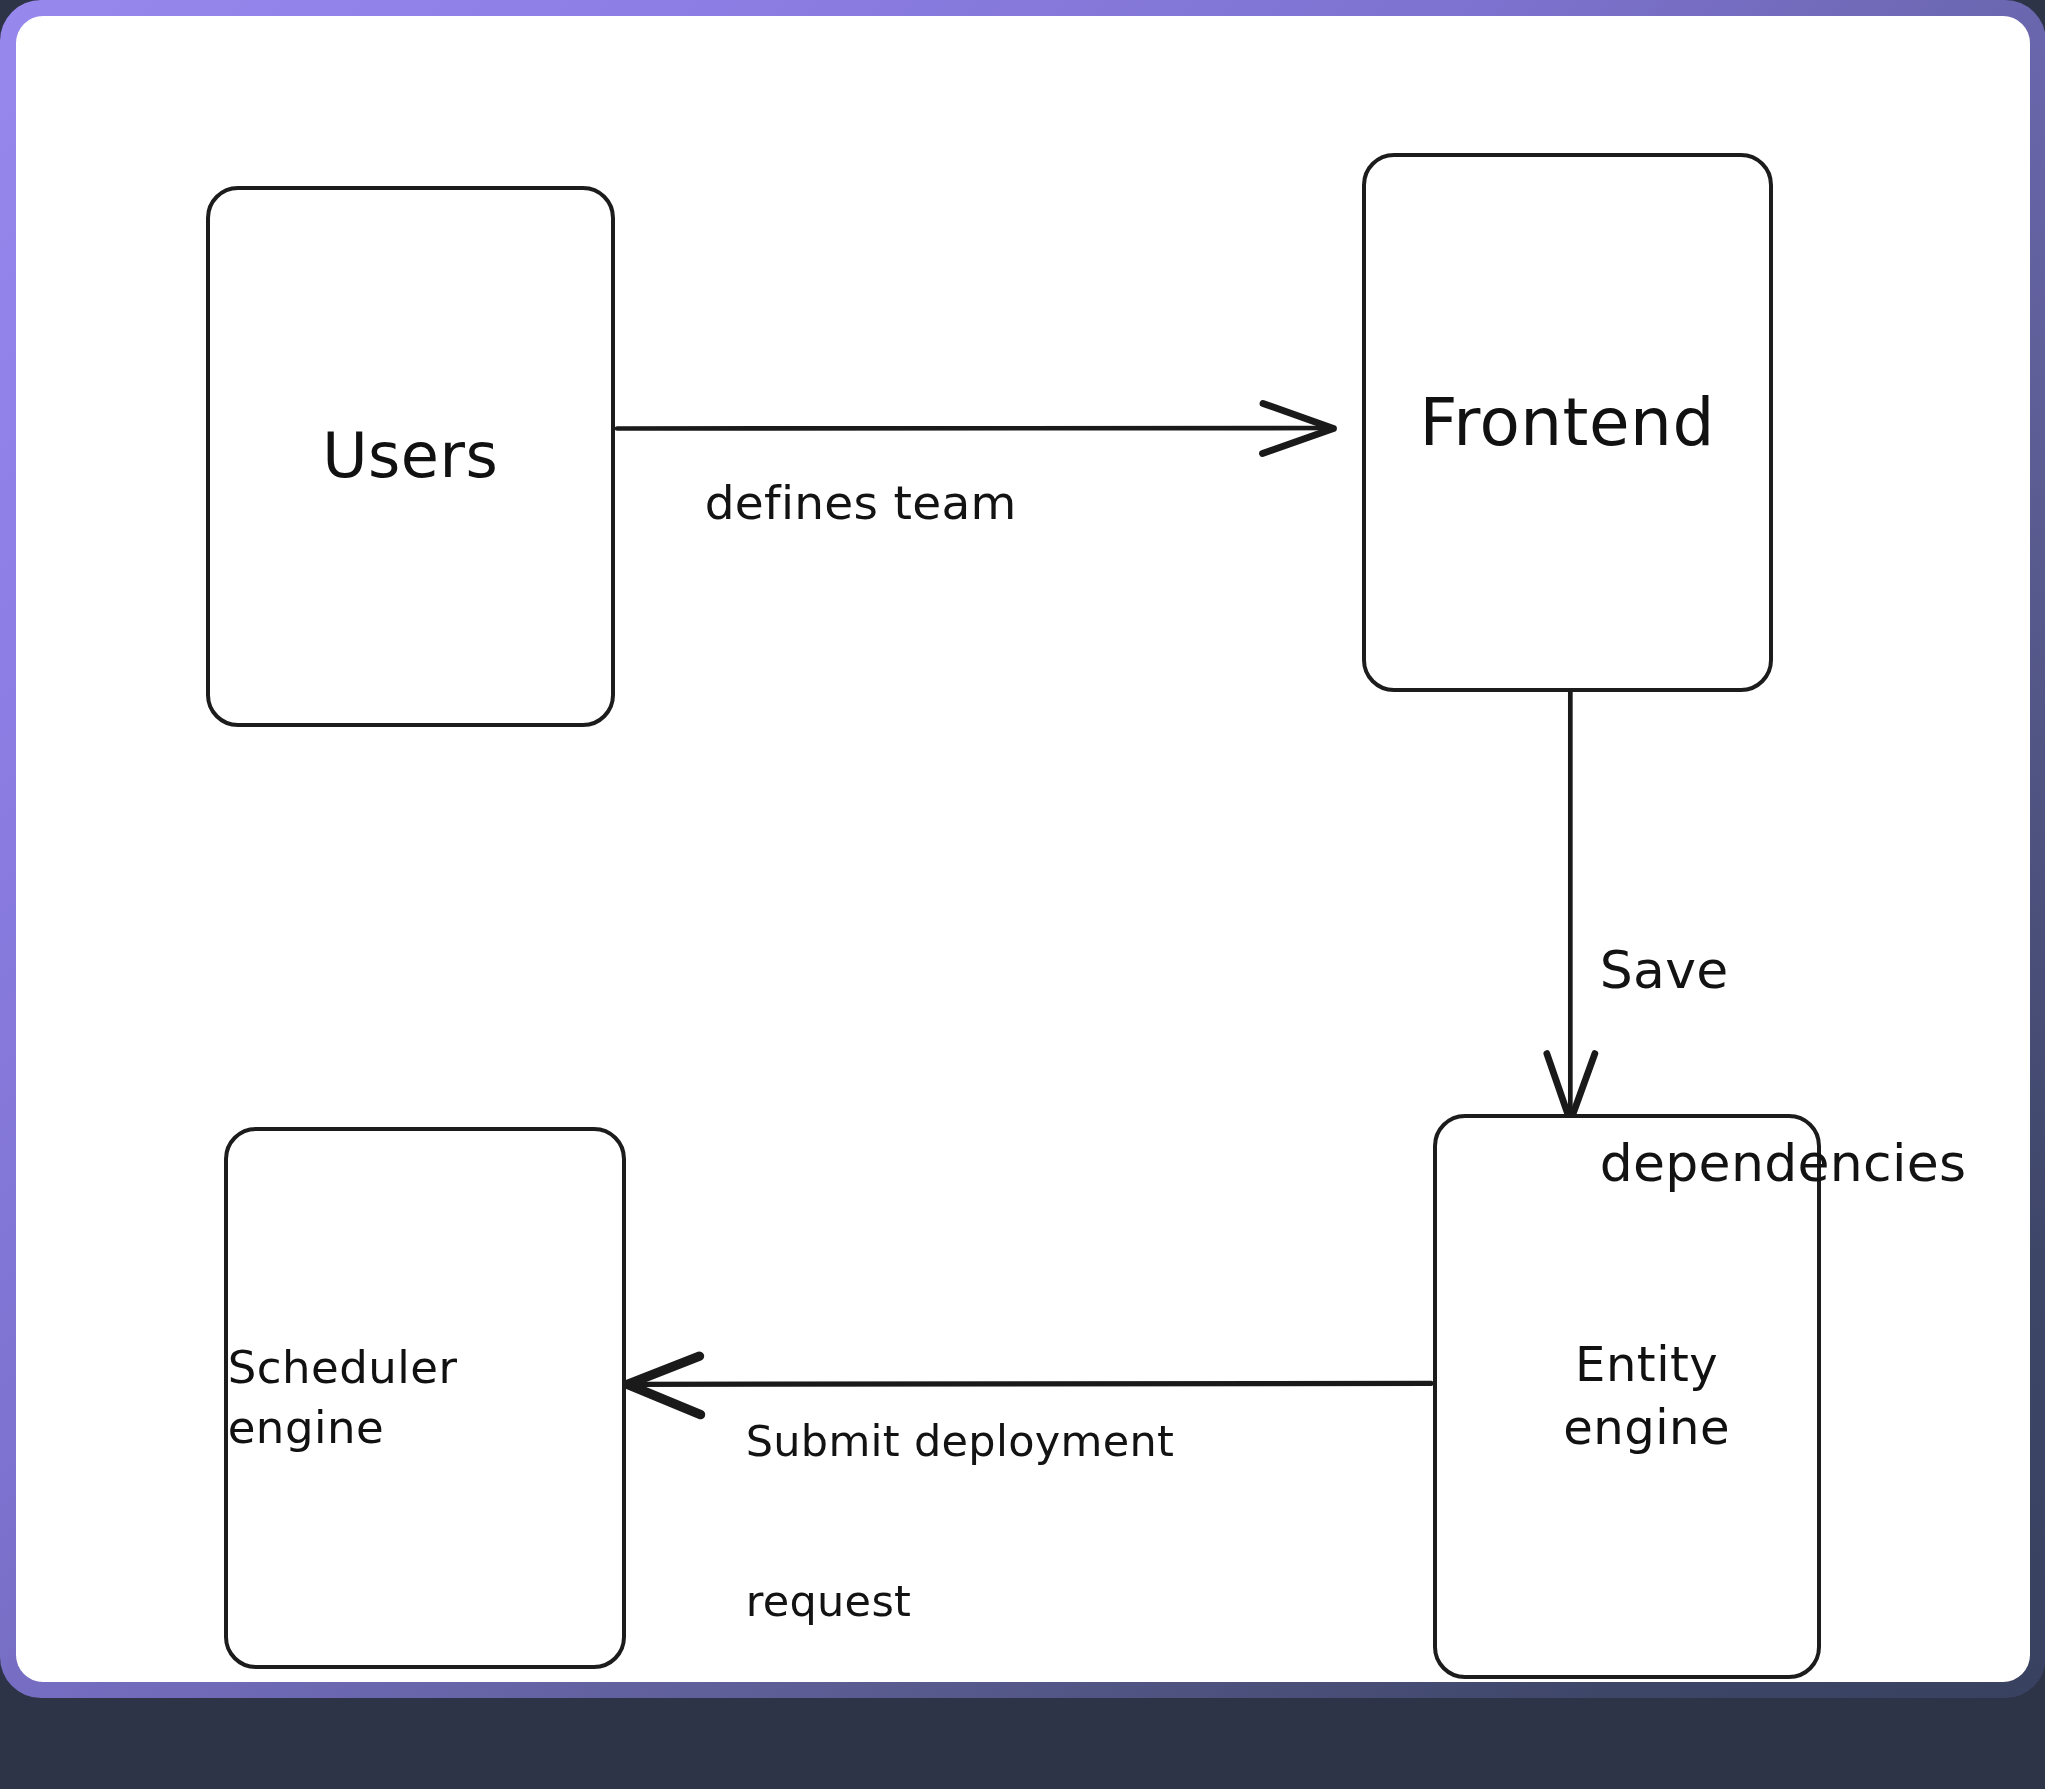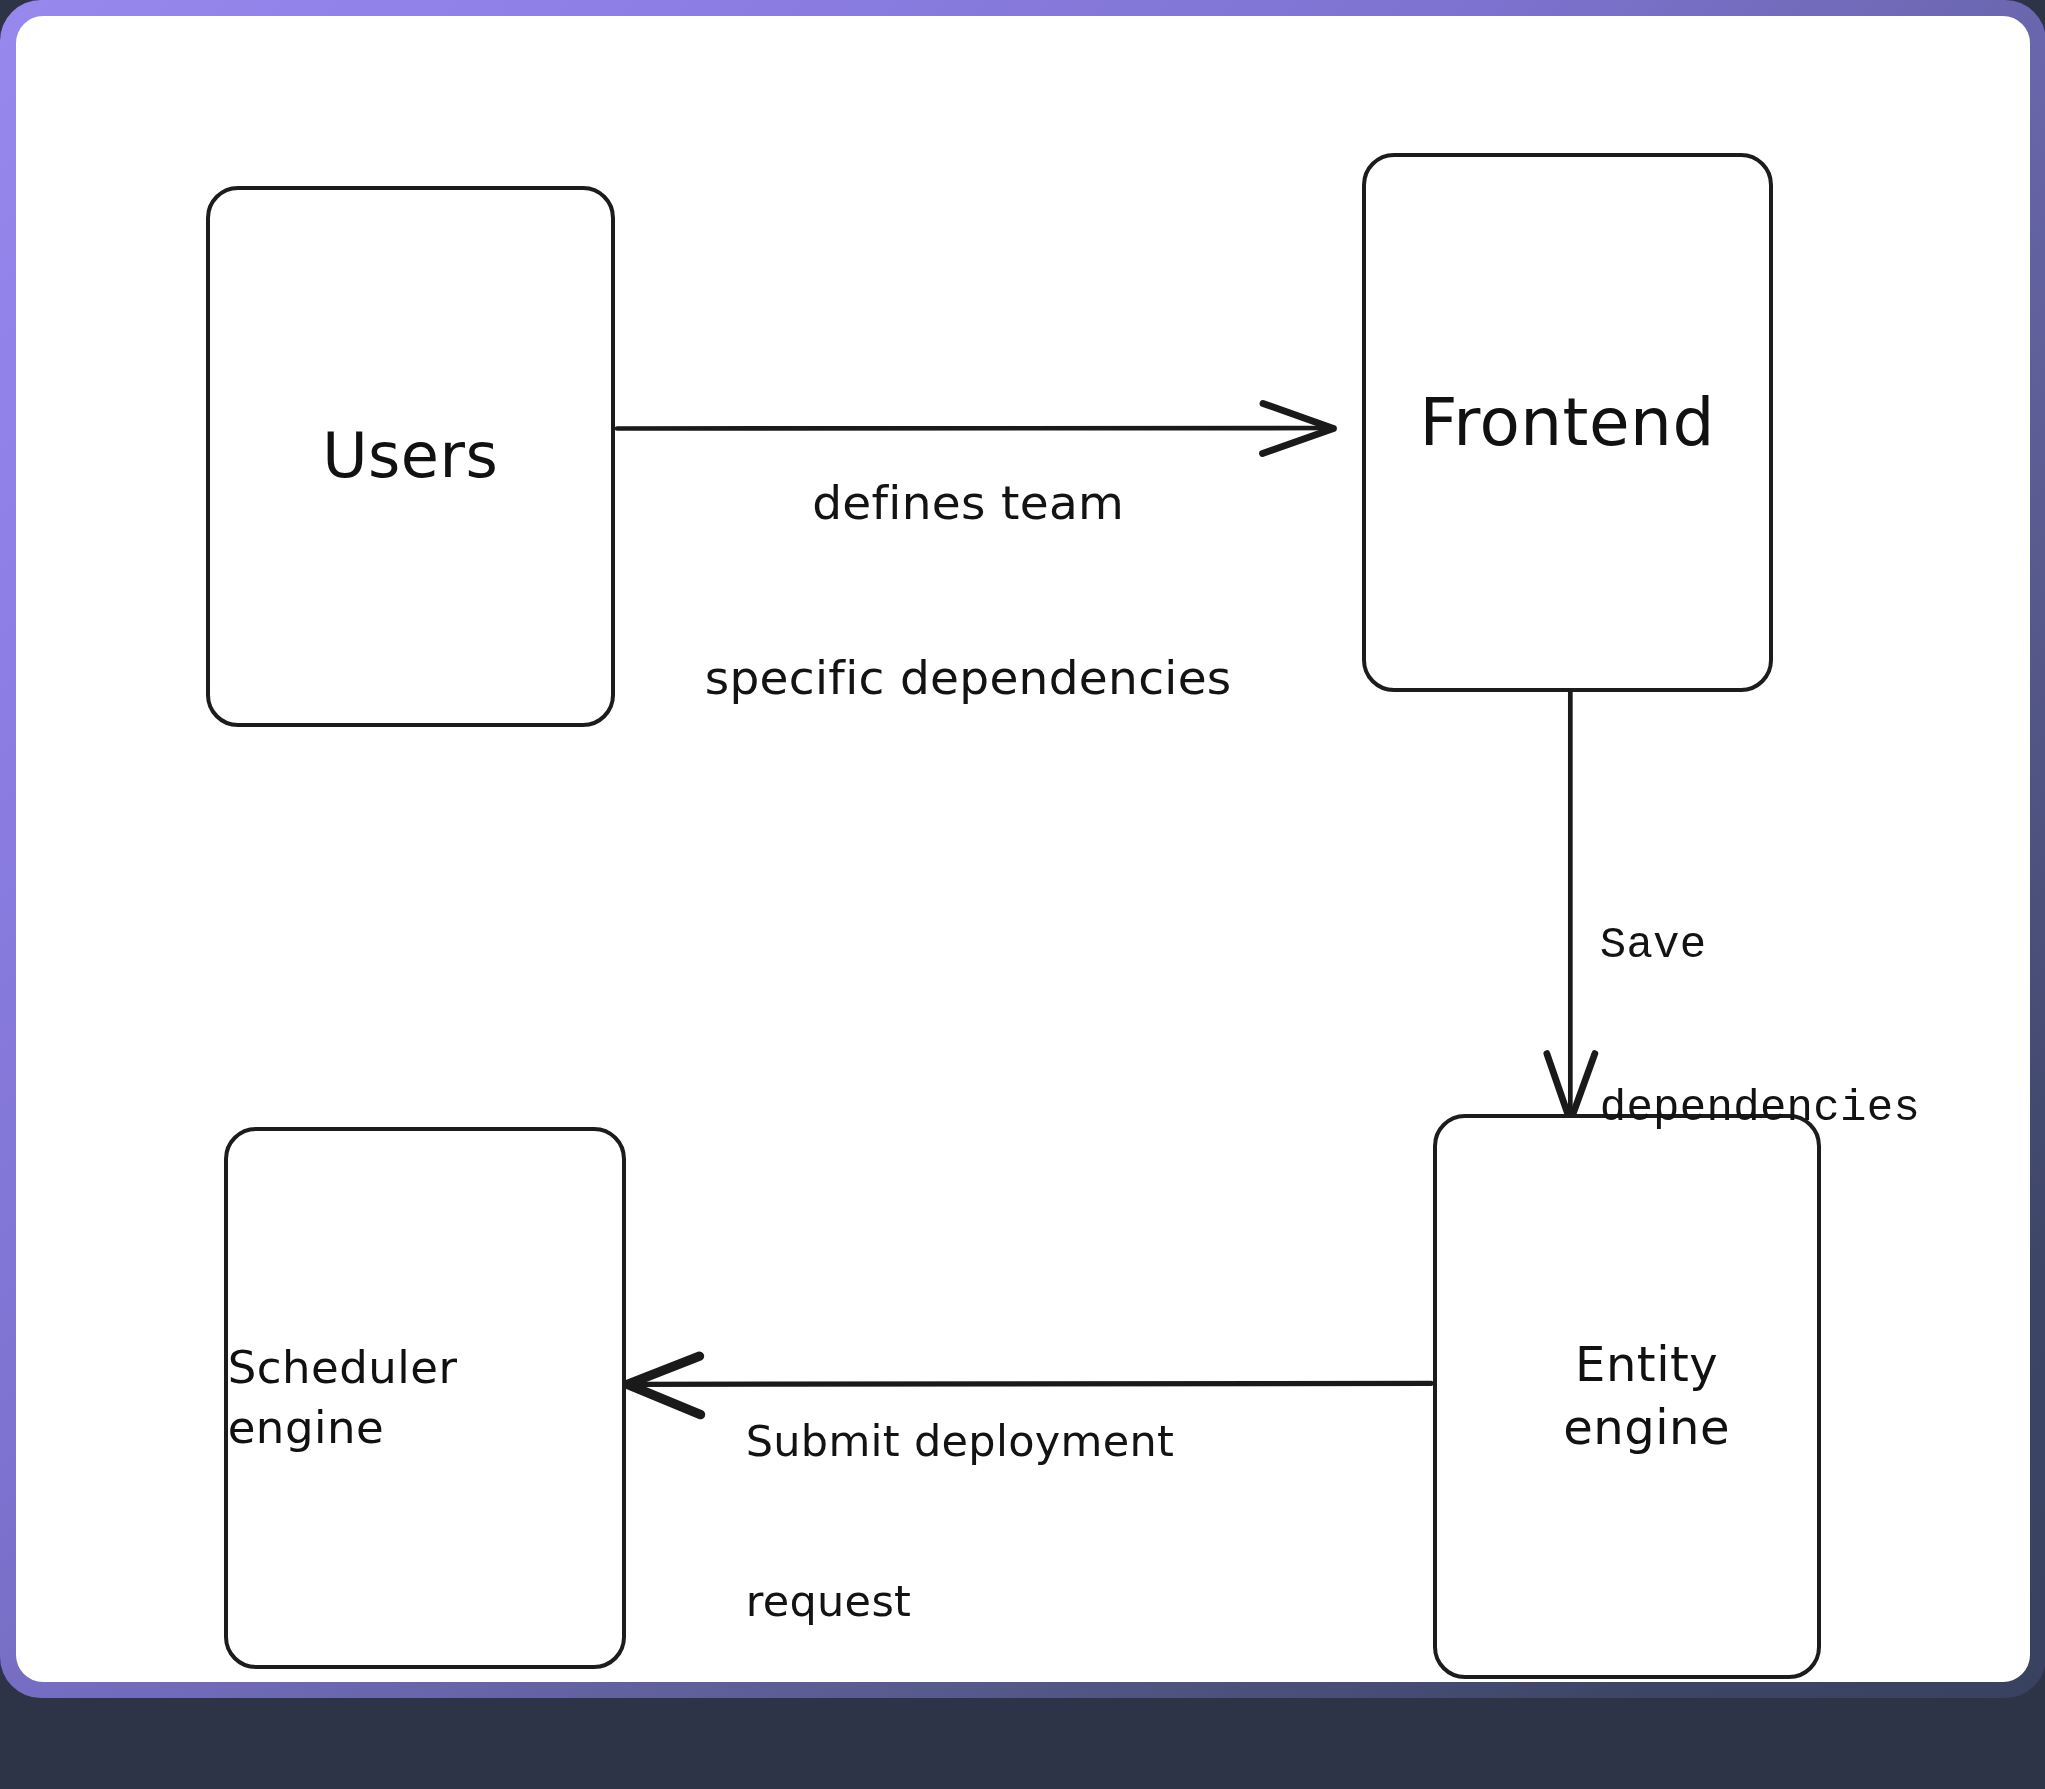--- a/index.html
+++ b/index.html
@@ -93,23 +93,22 @@
   #label-defines {
     left: 683px;
     top: 342px;
     font-size: 47px;
     text-align: center;
     margin-left: 6px;
   }
   #label-save {
     left: 618px;
     top: 793px;
-    font-size: 44px;
+    font-size: 52px;
     text-align: left;
-    font-family: Liberation Mono, monospace;
   }
   #label-submit {
     left: 730px;
     top: 1293px;
     font-size: 43px;
     text-align: left;
   }
 </style>
 </head>
 <body>
@@ -153,21 +152,20 @@
 
       <div class="node" id="node-entity">
         <div class="node-label">
             <div>Entity</div>
             <div>engine</div>
           </div>
       </div>
 
       <div class="edge-label" id="label-defines">
         <div>defines team</div>
-        <div>specific dependencies</div>
       </div>
 
       <div class="edge-label" id="label-save" style="left: 1584px; top: 793px; text-align: left;">
         <div>Save</div>
         <div>dependencies</div>
       </div>
 
       <div class="edge-label" id="label-submit">
         <div>Submit deployment</div>
         <div>request</div>

